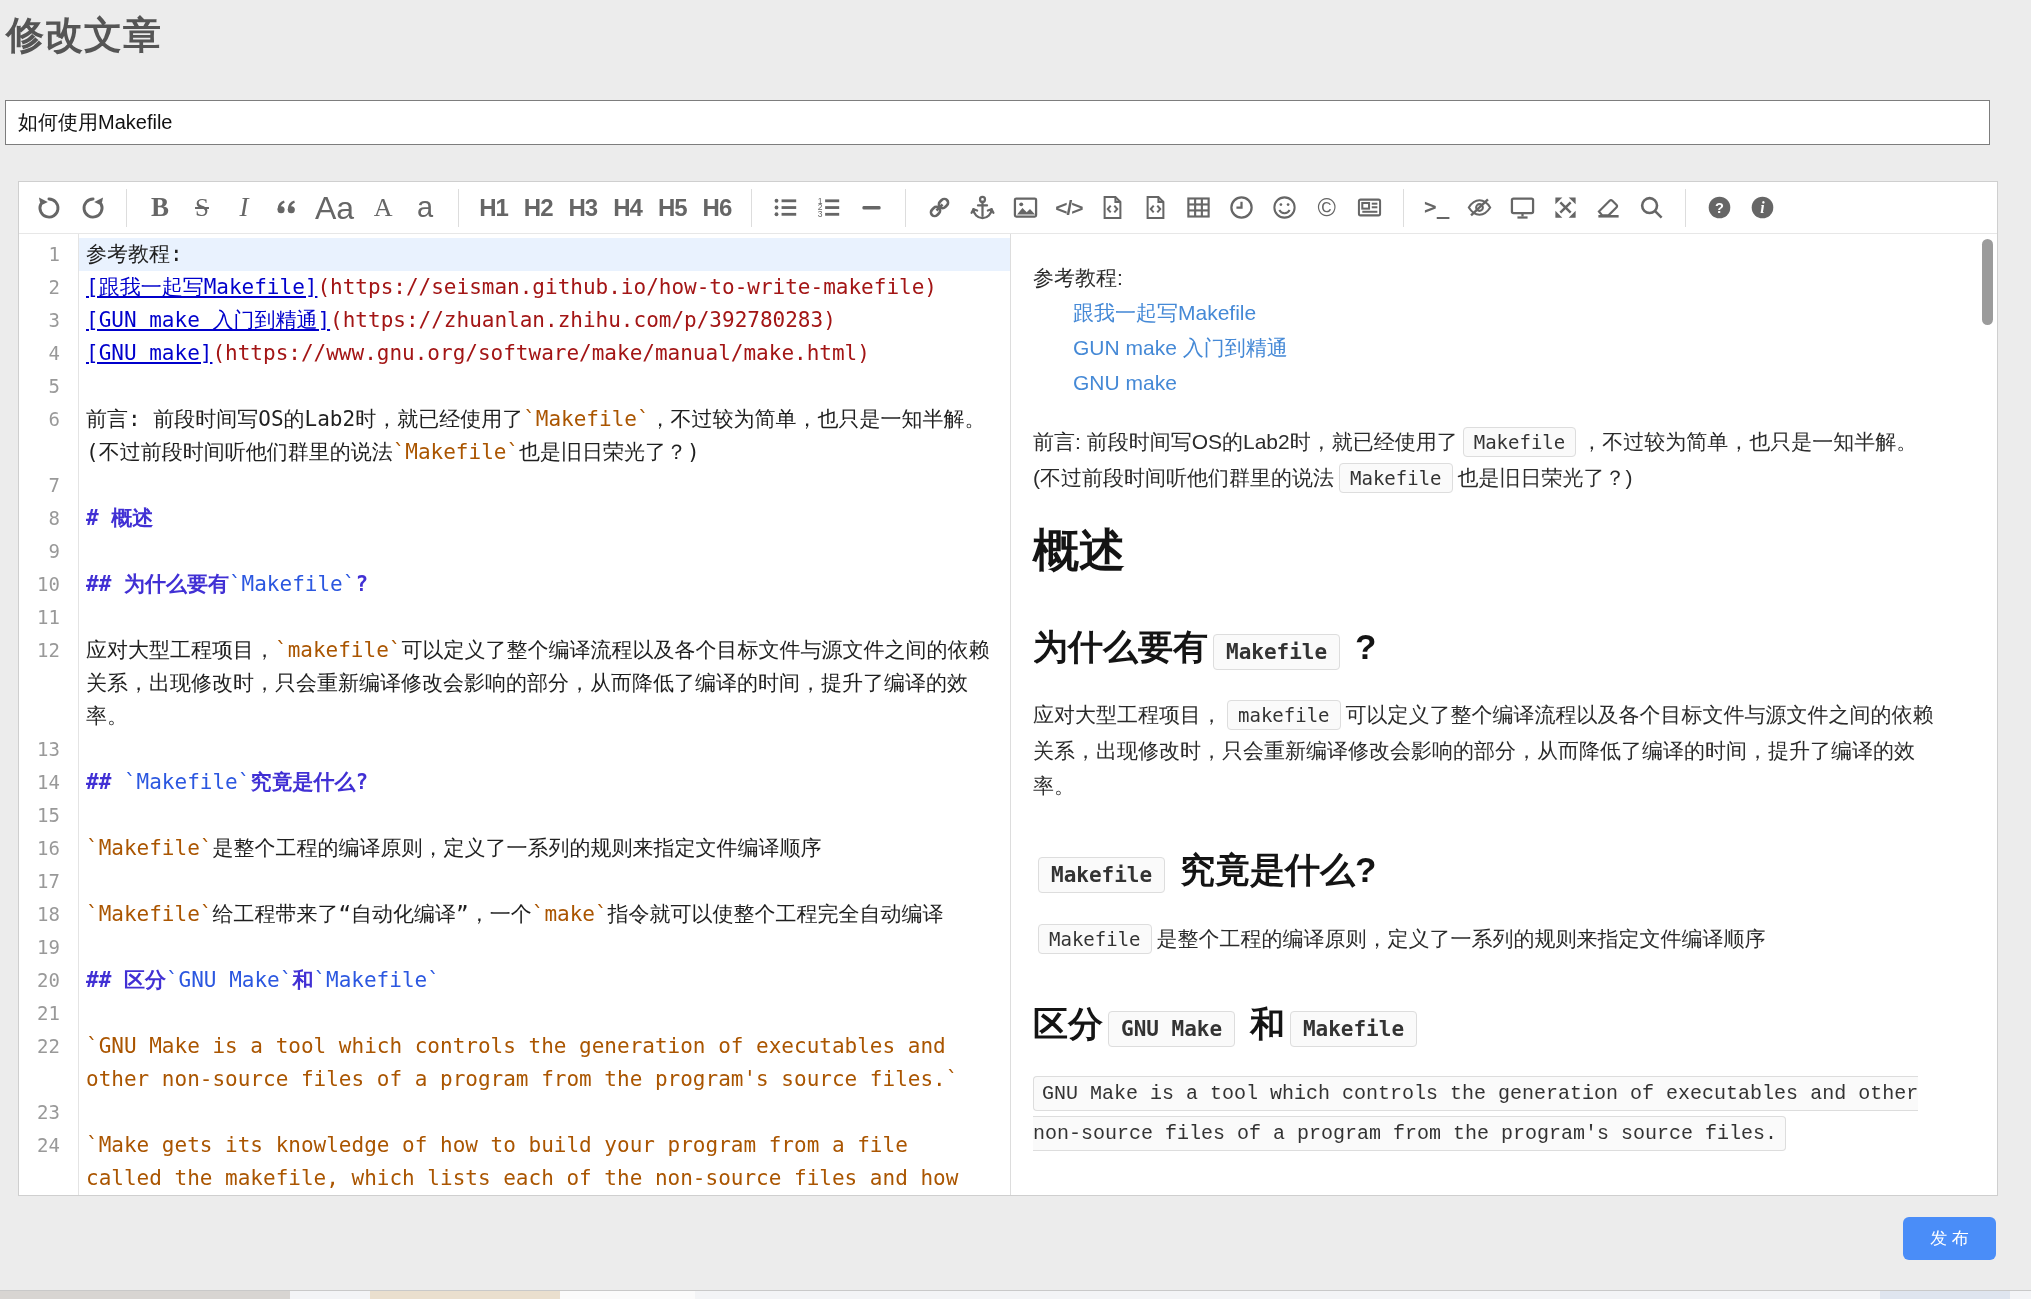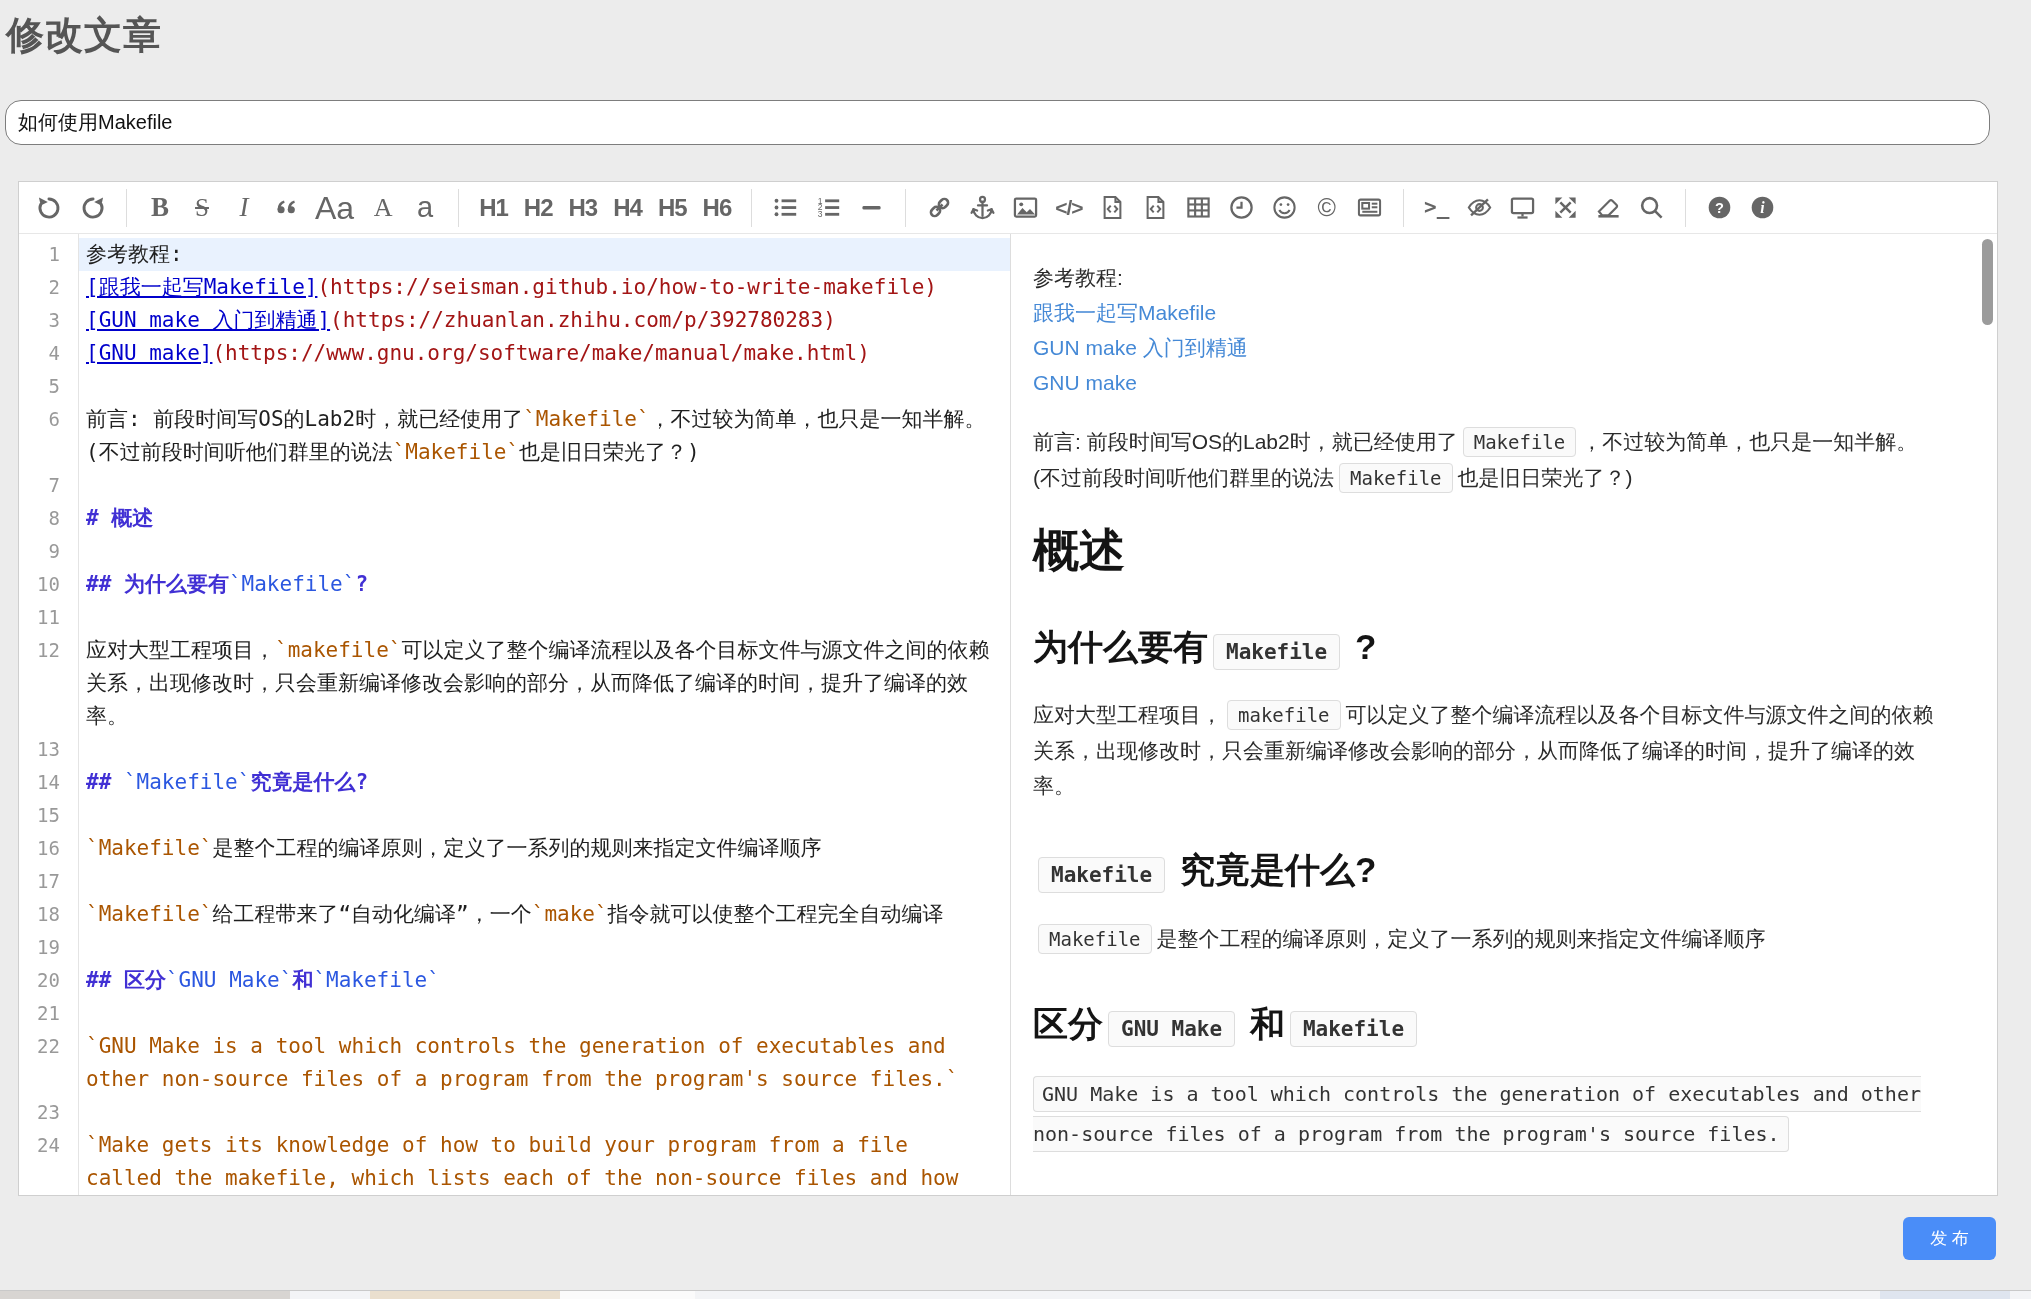--- a/index.html
+++ b/index.html
@@ -11,21 +11,21 @@
   }
   .app{position:relative;width:2031px;height:1204px;}
 
   
   .page-title{
     position:absolute;left:6px;top:10px;margin:0;
     font-size:38px;font-weight:700;color:var(--title_text,#555);letter-spacing:1px;
   }
   .title-input{
     position:absolute;left:5px;top:100px;width:1985px;height:45px;box-sizing:border-box;
-    border:1px solid #7d7d7d;border-radius:16px;background:#fff;
+    border:1px solid #7d7d7d;border-radius:0;background:#fff;
     padding:1px 12px;font-size:20px;color:#111;outline:none;
     font-family:"Liberation Sans","DejaVu Sans",sans-serif;
   }
 
   
   .editor-wrap{
     position:absolute;left:18px;top:181px;width:1980px;height:1015px;box-sizing:border-box;
     background:#fff;border:1px solid #cfcfcf;
   }
   .toolbar{
@@ -76,28 +76,28 @@
   .seg-hcode{color:var(--editor_header_code,#2b57e0);}
 
   .preview{
     flex:1;position:relative;overflow:hidden;background:#fff;
     padding:26px 52px 0 22px;box-sizing:border-box;
     font-size:21px;line-height:35px;color:var(--preview_text,#2b2b2b);
   }
   .preview p{margin:0 0 24px;}
   .preview h1{font-size:46px;line-height:1.25;margin:26px 0 30px;color:#141414;font-weight:700;}
   .preview h2{font-size:35px;line-height:1.3;margin:44px 0 28px;color:#141414;font-weight:700;}
-  .preview a{color:var(--preview_link,#4589d6);text-decoration:none;cursor:pointer;}
+  .preview a{color:var(--preview_link,#4589d6);text-decoration:none;cursor:pointer;margin-left:40px;}
   .chip{
     font-family:"DejaVu Sans Mono","Liberation Mono",monospace;
     background:var(--chip_bg,#fafafa);border:1px solid var(--chip_border,#ddd);
     border-radius:4px;padding:3px 10px;margin:0 5px;font-size:19px;color:#333;
   }
   .preview h2 .chip{font-size:21px;font-weight:700;padding:5px 12px;}
-  .chip-long{margin:0;line-height:40px;padding:5px 8px;font-size:20px;}
+  .chip-long{margin:0;line-height:40px;padding:5px 8px;font-size:20px;font-family:Liberation Mono, monospace;}
   .pv-scrollbar{position:absolute;right:3px;top:2px;width:12px;bottom:2px;}
   .pv-thumb{position:absolute;left:0;top:3px;width:11px;height:86px;border-radius:6px;background:var(--scroll_thumb,#9b9b9b);cursor:pointer;}
 
   
   .publish-btn{
     position:absolute;left:1903px;top:1217px;width:93px;height:43px;
     background:var(--publish_bg,#4a8df8);color:var(--publish_text,#fff);
     border:none;border-radius:6px;font-size:17px;cursor:pointer;
     display:flex;align-items:center;justify-content:center;
     font-family:"Liberation Sans","DejaVu Sans",sans-serif;

